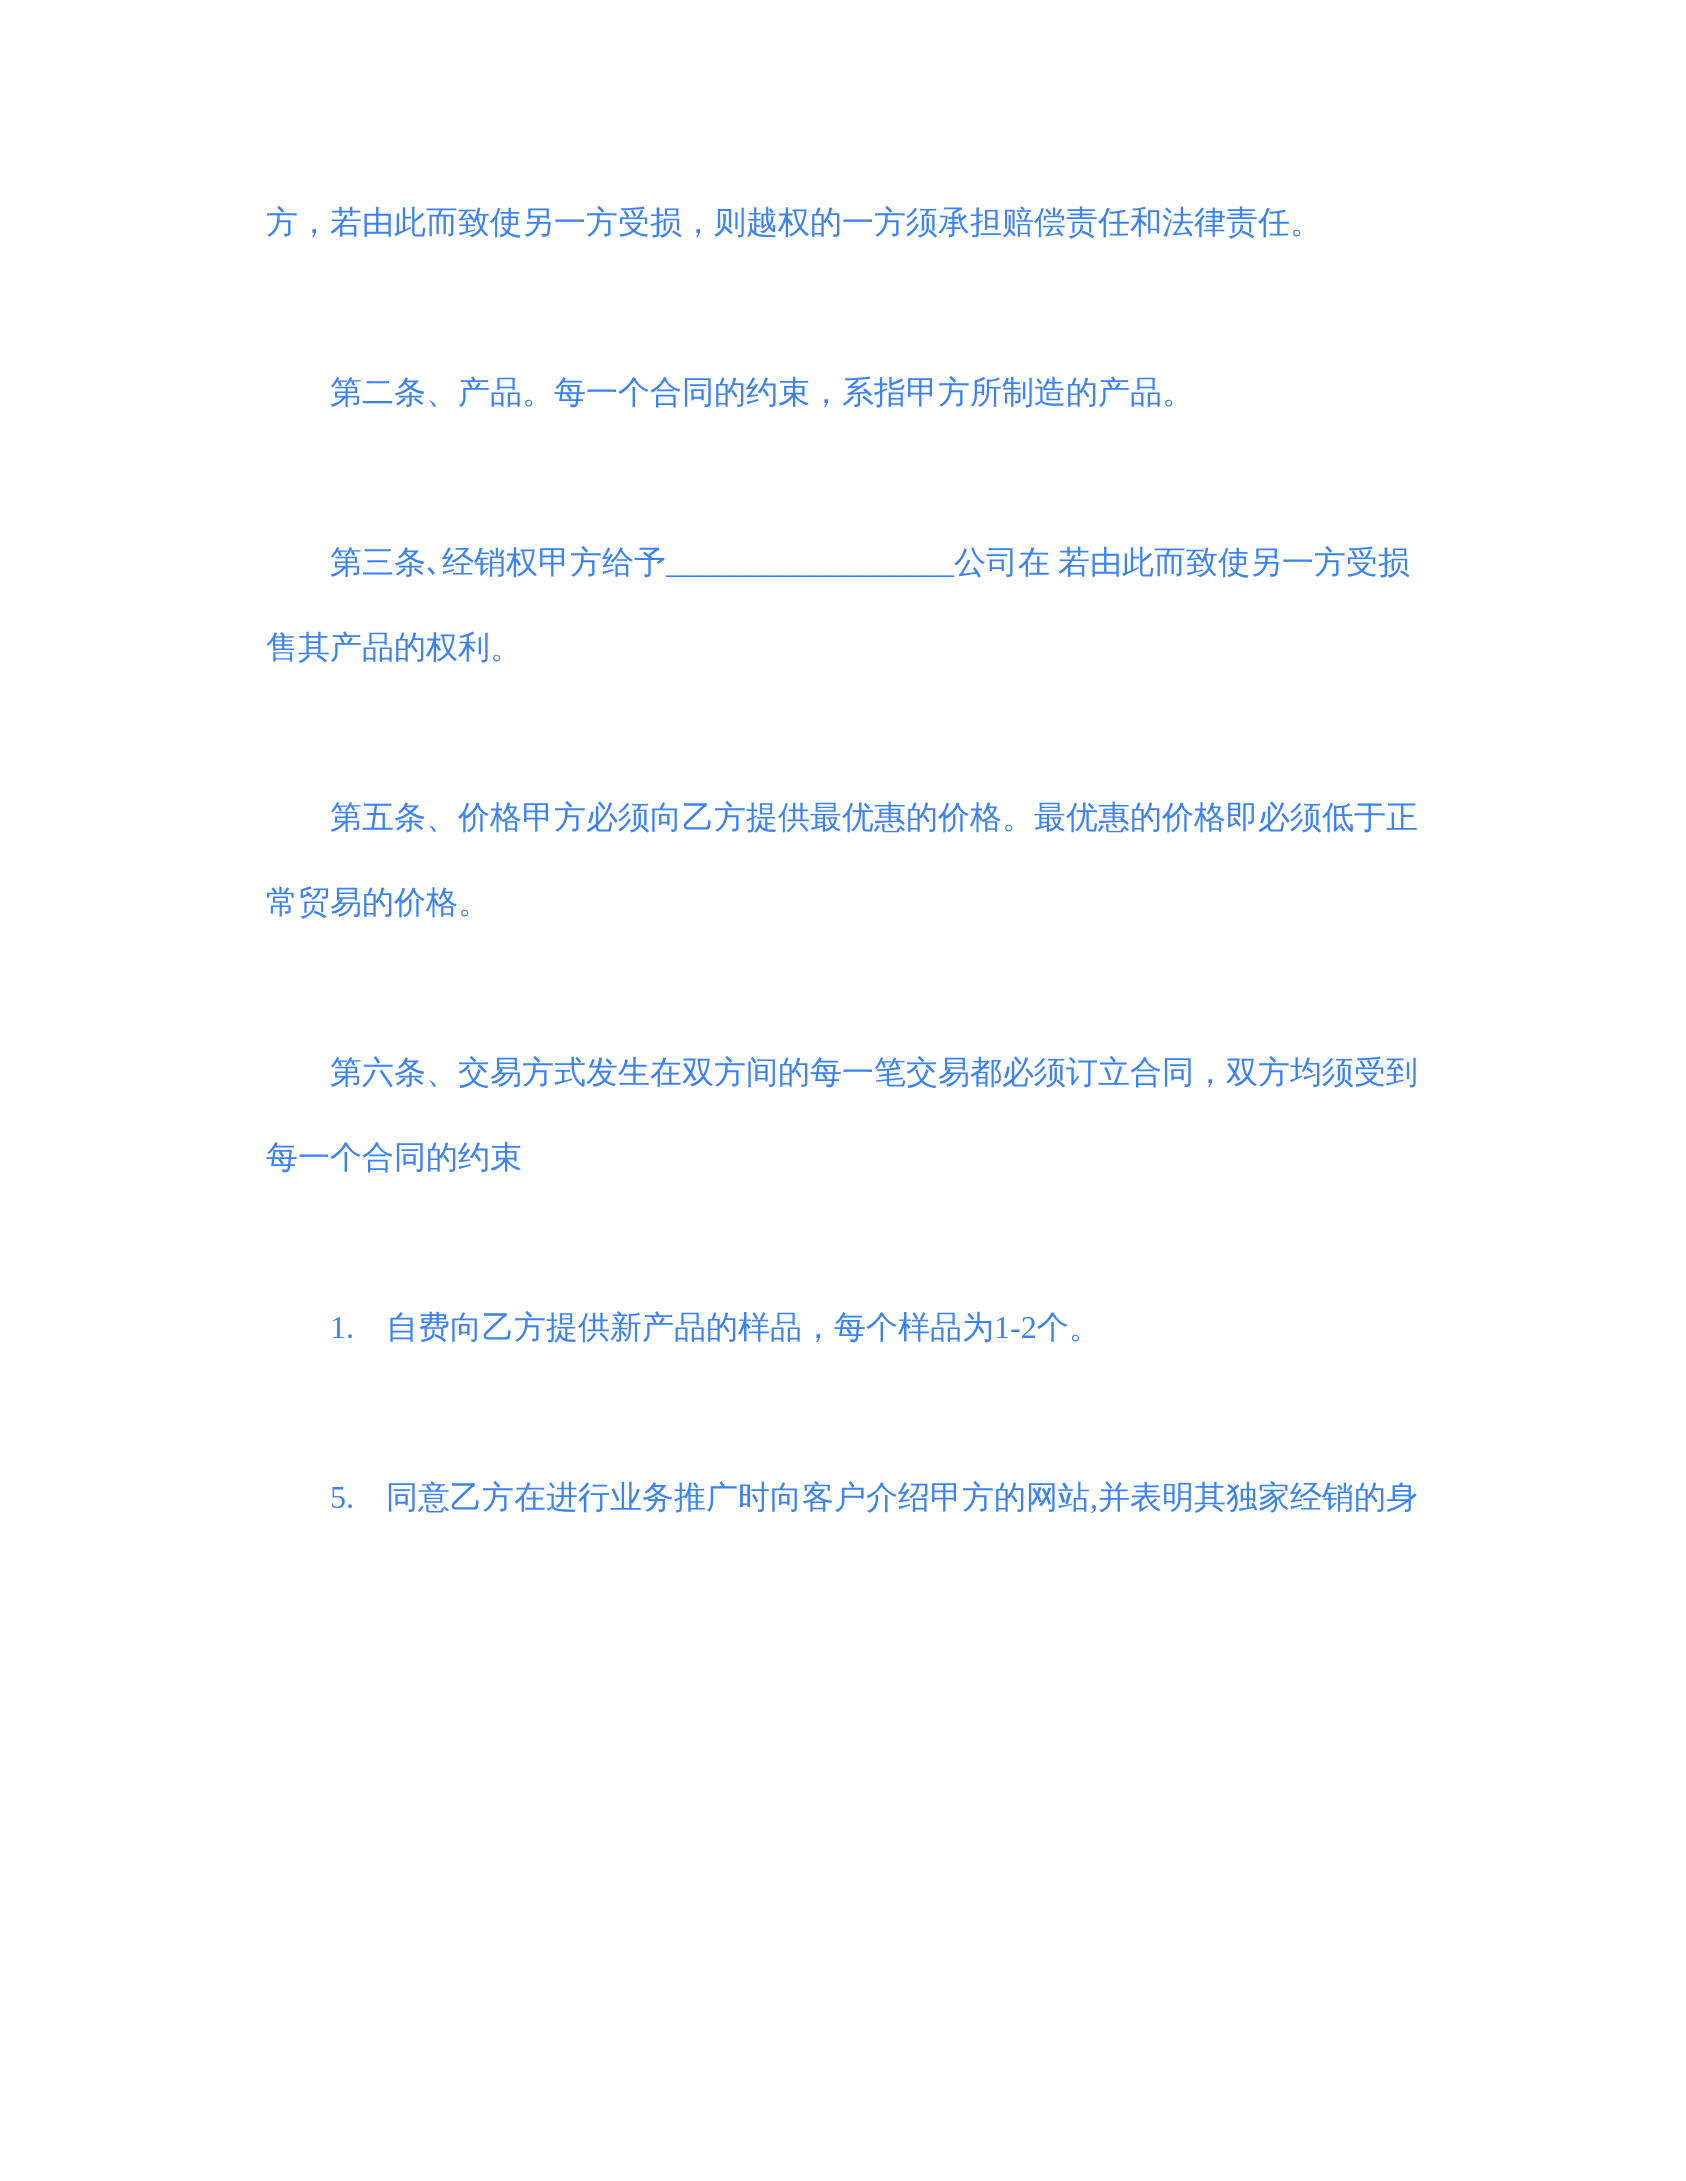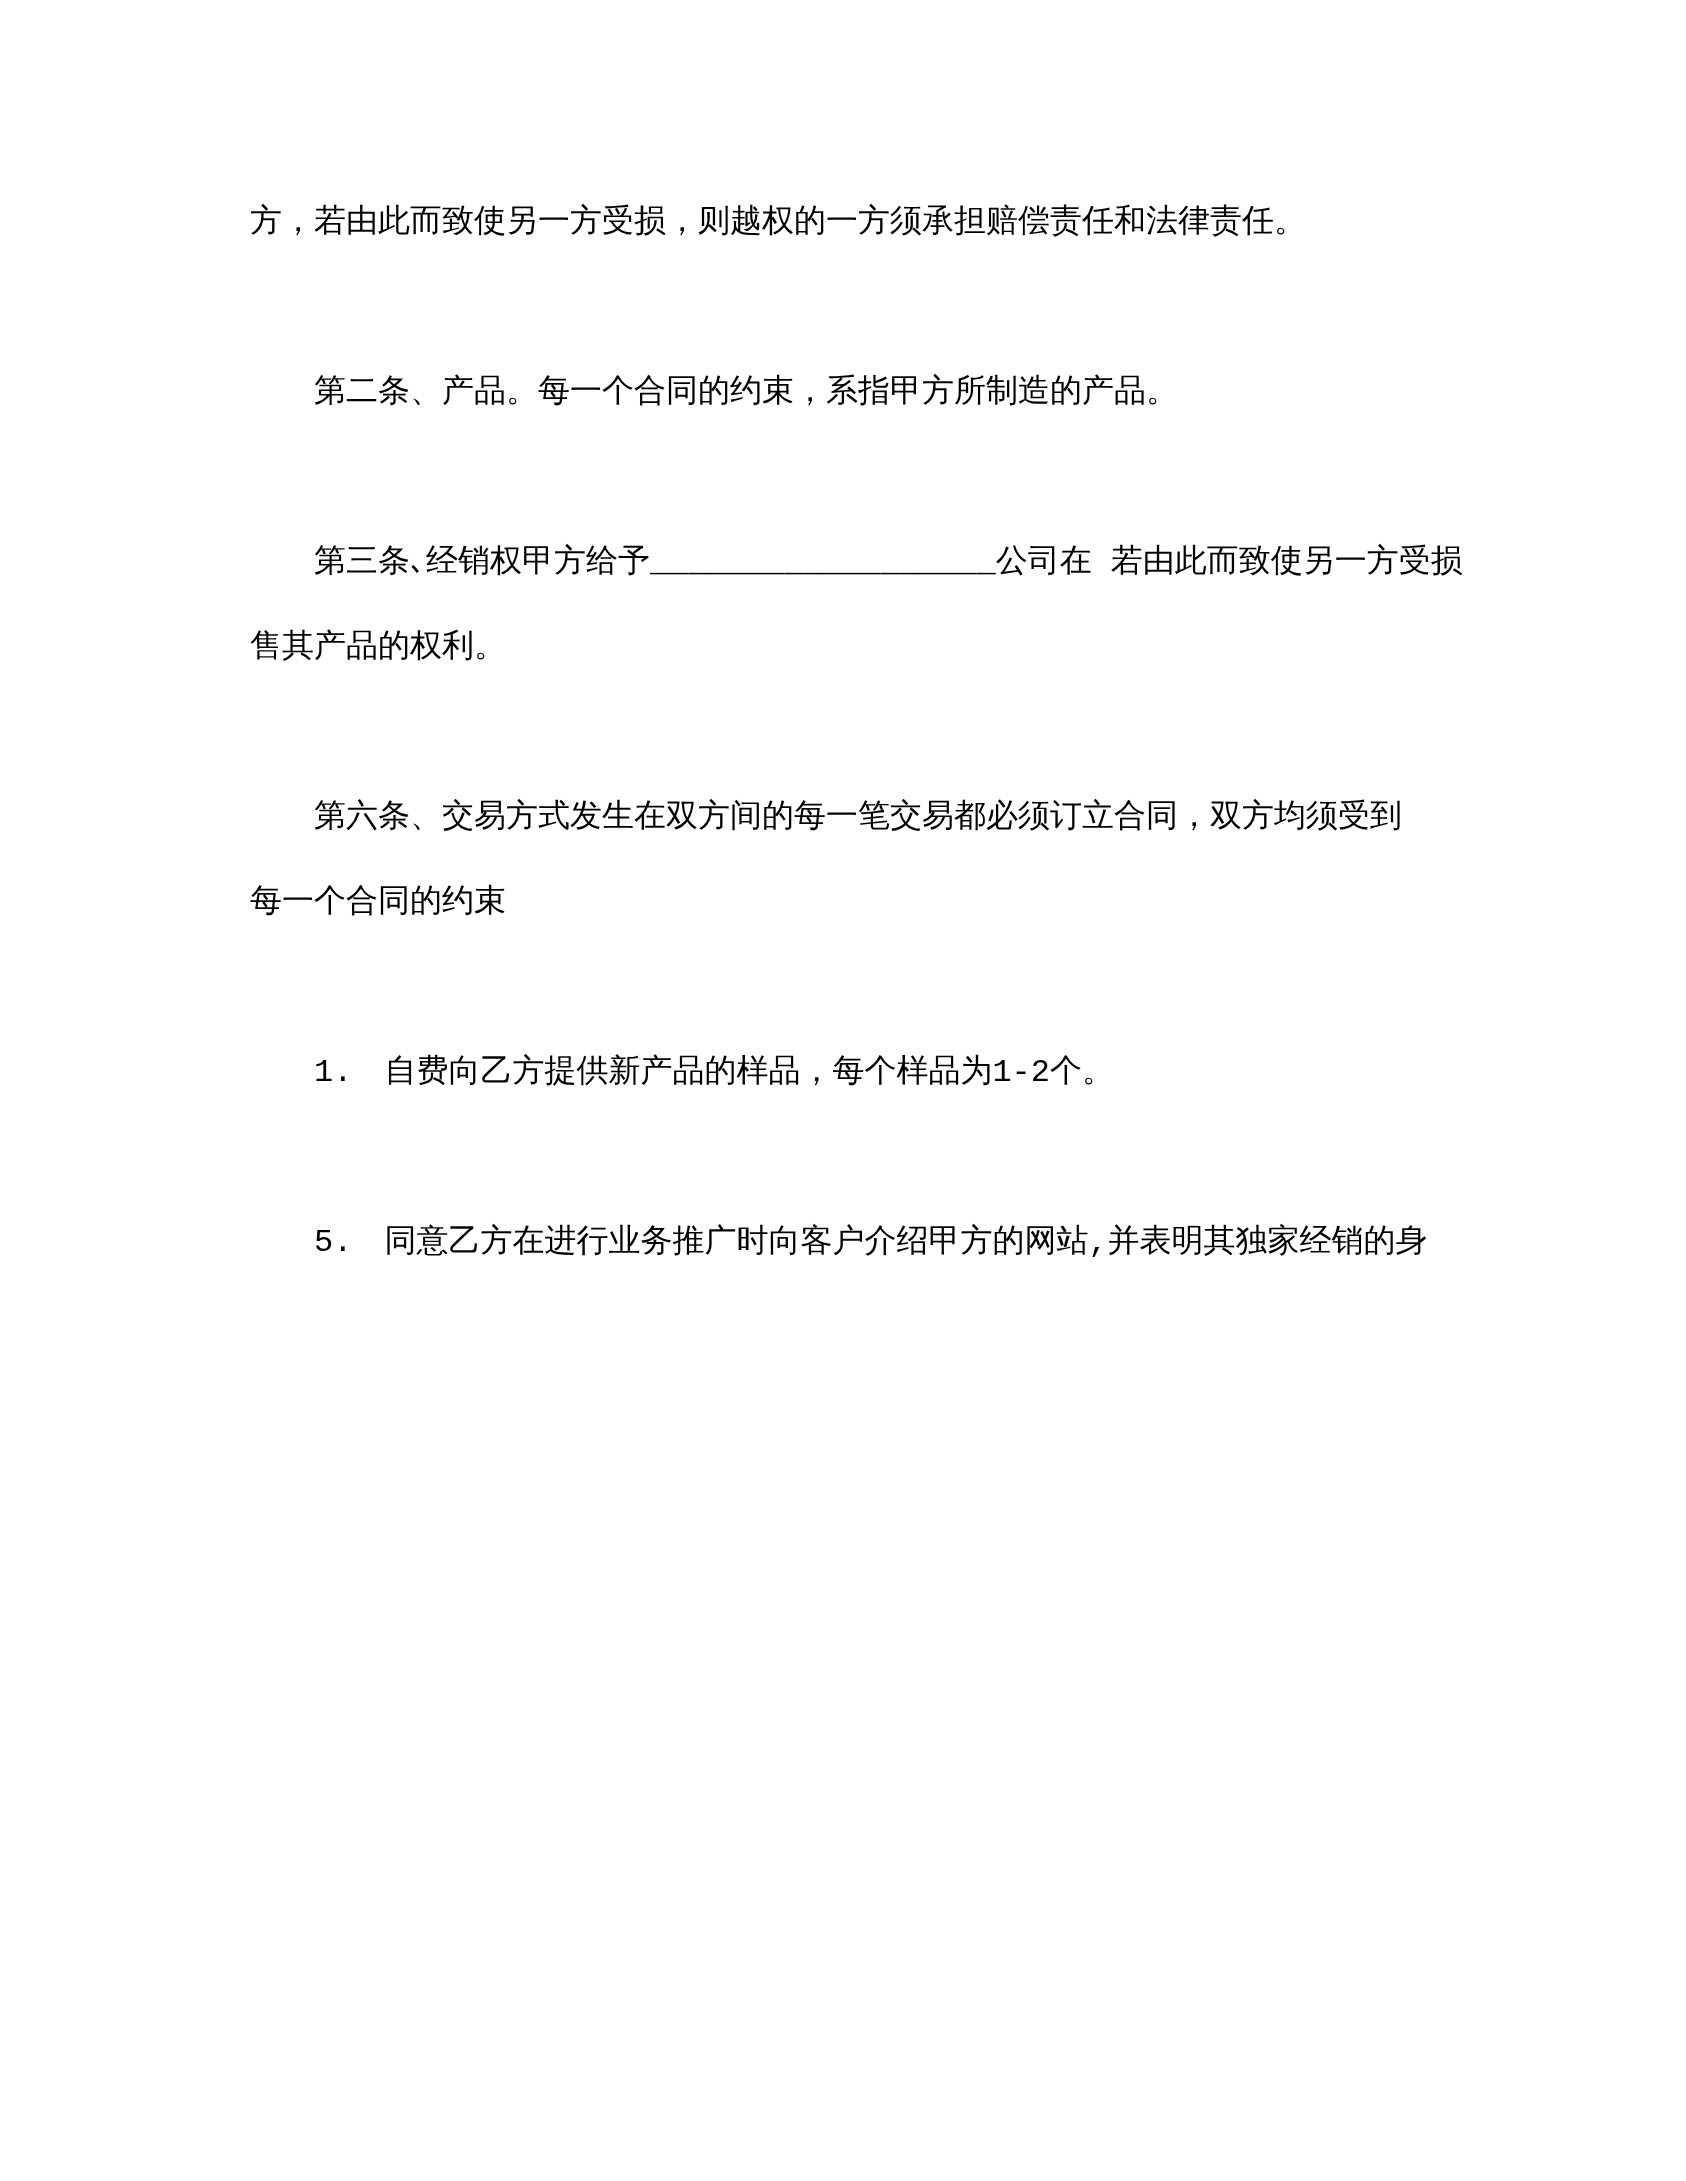--- a/index.html
+++ b/index.html
@@ -9,27 +9,27 @@
   }
   .page {
     position: relative;
     width: 1686px;
     height: 2182px;
     background: #ffffff;
     overflow: hidden;
   }
   .doc {
     position: absolute;
-    left: 250px;
+    left: 266px;
     top: 180px;
     width: 1267px;
-    font-family: Liberation Mono, monospace;
+    font-family: Liberation Serif, serif;
     font-size: 32px;
     line-height: 85px;
-    color: #000000;
+    color: #3b82f6;
   }
   .para {
     margin: 0 0 85px 0;
     padding: 0;
     white-space: pre-wrap;
     text-indent: 2em;
     word-break: break-all;
   }
   .para.no-indent {
     text-indent: 0;
@@ -37,19 +37,21 @@
 </style>
 </head>
 <body>
 
 <div class="page">
   <div class="doc">
     <p class="para no-indent">方，若由此而致使另一方受损，则越权的一方须承担赔偿责任和法律责任。</p>
     <p class="para">第二条、产品。每一个合同的约束，系指甲方所制造的产品。</p>
     <p class="para">第三条､经销权甲方给予__________________公司在 若由此而致使另一方受损
 售其产品的权利。</p>
+    <p class="para">第五条、价格甲方必须向乙方提供最优惠的价格。最优惠的价格即必须低于正
+常贸易的价格。</p>
     <p class="para">第六条、交易方式发生在双方间的每一笔交易都必须订立合同，双方均须受到
 每一个合同的约束</p>
     <p class="para">1.　自费向乙方提供新产品的样品，每个样品为1-2个。</p>
     <p class="para">5.　同意乙方在进行业务推广时向客户介绍甲方的网站,并表明其独家经销的身</p>
   </div>
 </div>
 
 
 </body></html>

